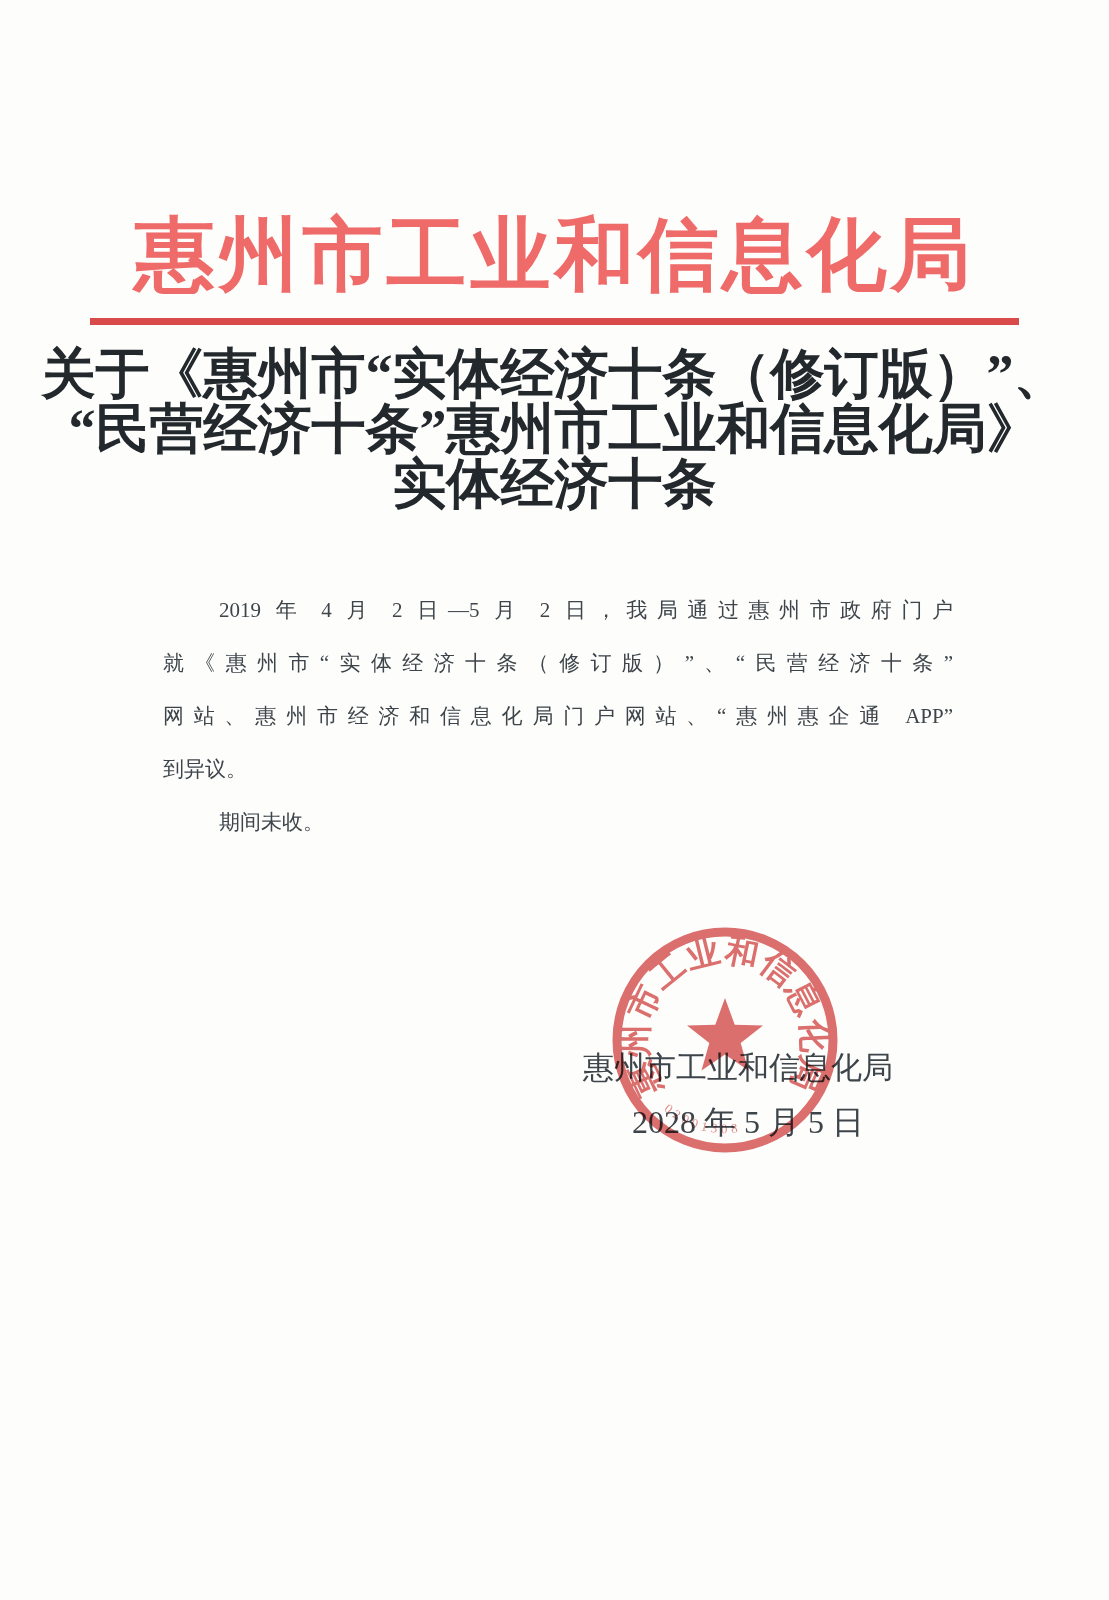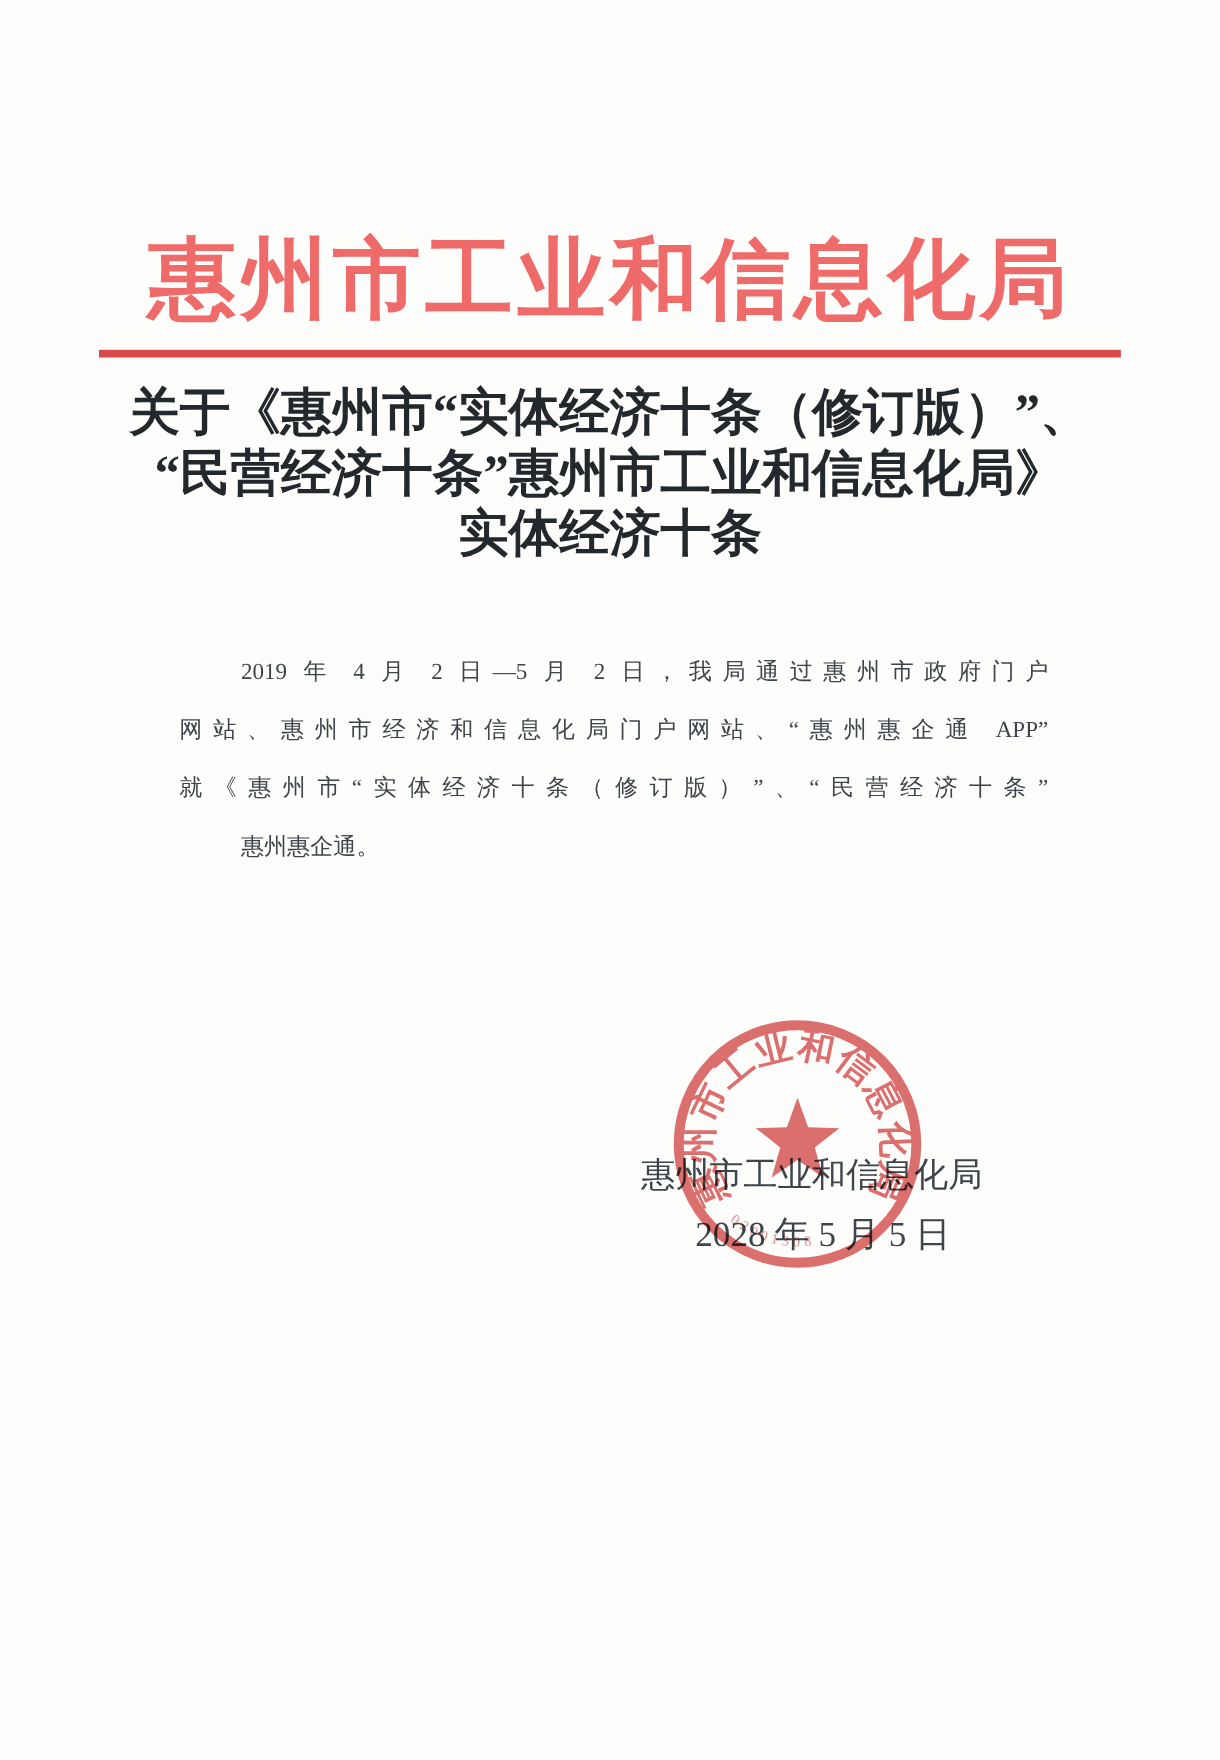--- a/index.html
+++ b/index.html
@@ -19,21 +19,21 @@
     color:var(--accent,#ef6b69);
     white-space:nowrap;
   }
   .red-rule {
     position:absolute; top:318px; left:90px; width:929px; height:7px;
     background:var(--rule,#d94b4b);
   }
   .doc-title {
     position:absolute; top:347px; left:0; width:100%;
     text-align:center;
-    font-size:46px; line-height:55px; font-weight:bold;
+    font-size:54px; line-height:55px; font-weight:bold;
     color:var(--title_ink,#23282d);
   }
   .body-block {
     position:absolute; top:584px; left:163px; width:790px;
     font-size:21px; line-height:53px;
     color:var(--body_ink,#3e454a);
   }
   .body-line {
     text-align:justify;
     text-align-last:justify;
@@ -85,23 +85,24 @@
   <div class="red-rule"></div>
 
   <div class="doc-title">
     <div>关于《惠州市“实体经济十条（修订版）”、</div>
     <div>“民营经济十条”惠州市工业和信息化局》</div>
     <div>实体经济十条</div>
   </div>
 
   <div class="body-block">
     <div class="body-line first">2019 年 4 月 2 日—5 月 2 日，我局通过惠州市政府门户</div>
+    <div class="body-line">就《惠州市“实体经济十条（修订版）”、“民营经济十条”</div>
     <div class="body-line">网站、惠州市经济和信息化局门户网站、“惠州惠企通 APP”</div>
-    <div class="body-line">就《惠州市“实体经济十条（修订版）”、“民营经济十条”</div>
-    <div class="closing-line">惠州惠企通。</div>
+    <div class="body-line short">到异议。</div>
+    <div class="closing-line">期间未收。</div>
   </div>
 
   <div class="signature">惠州市工业和信息化局</div>
   <div class="sign-date">2028 年 5 月 5 日</div>
 
   <svg class="seal-svg" viewBox="585 898 300 290" xmlns="http://www.w3.org/2000/svg">
     <defs>
       <path id="sealArcPath" d="M 663.5,1088 A 78,78 0 1 1 786.5,1088" fill="none"></path>
       <path id="sealSerialPath" d="M 659.2,1105.8 A 93,93 0 0 0 790.8,1105.8" fill="none"></path>
     </defs>

